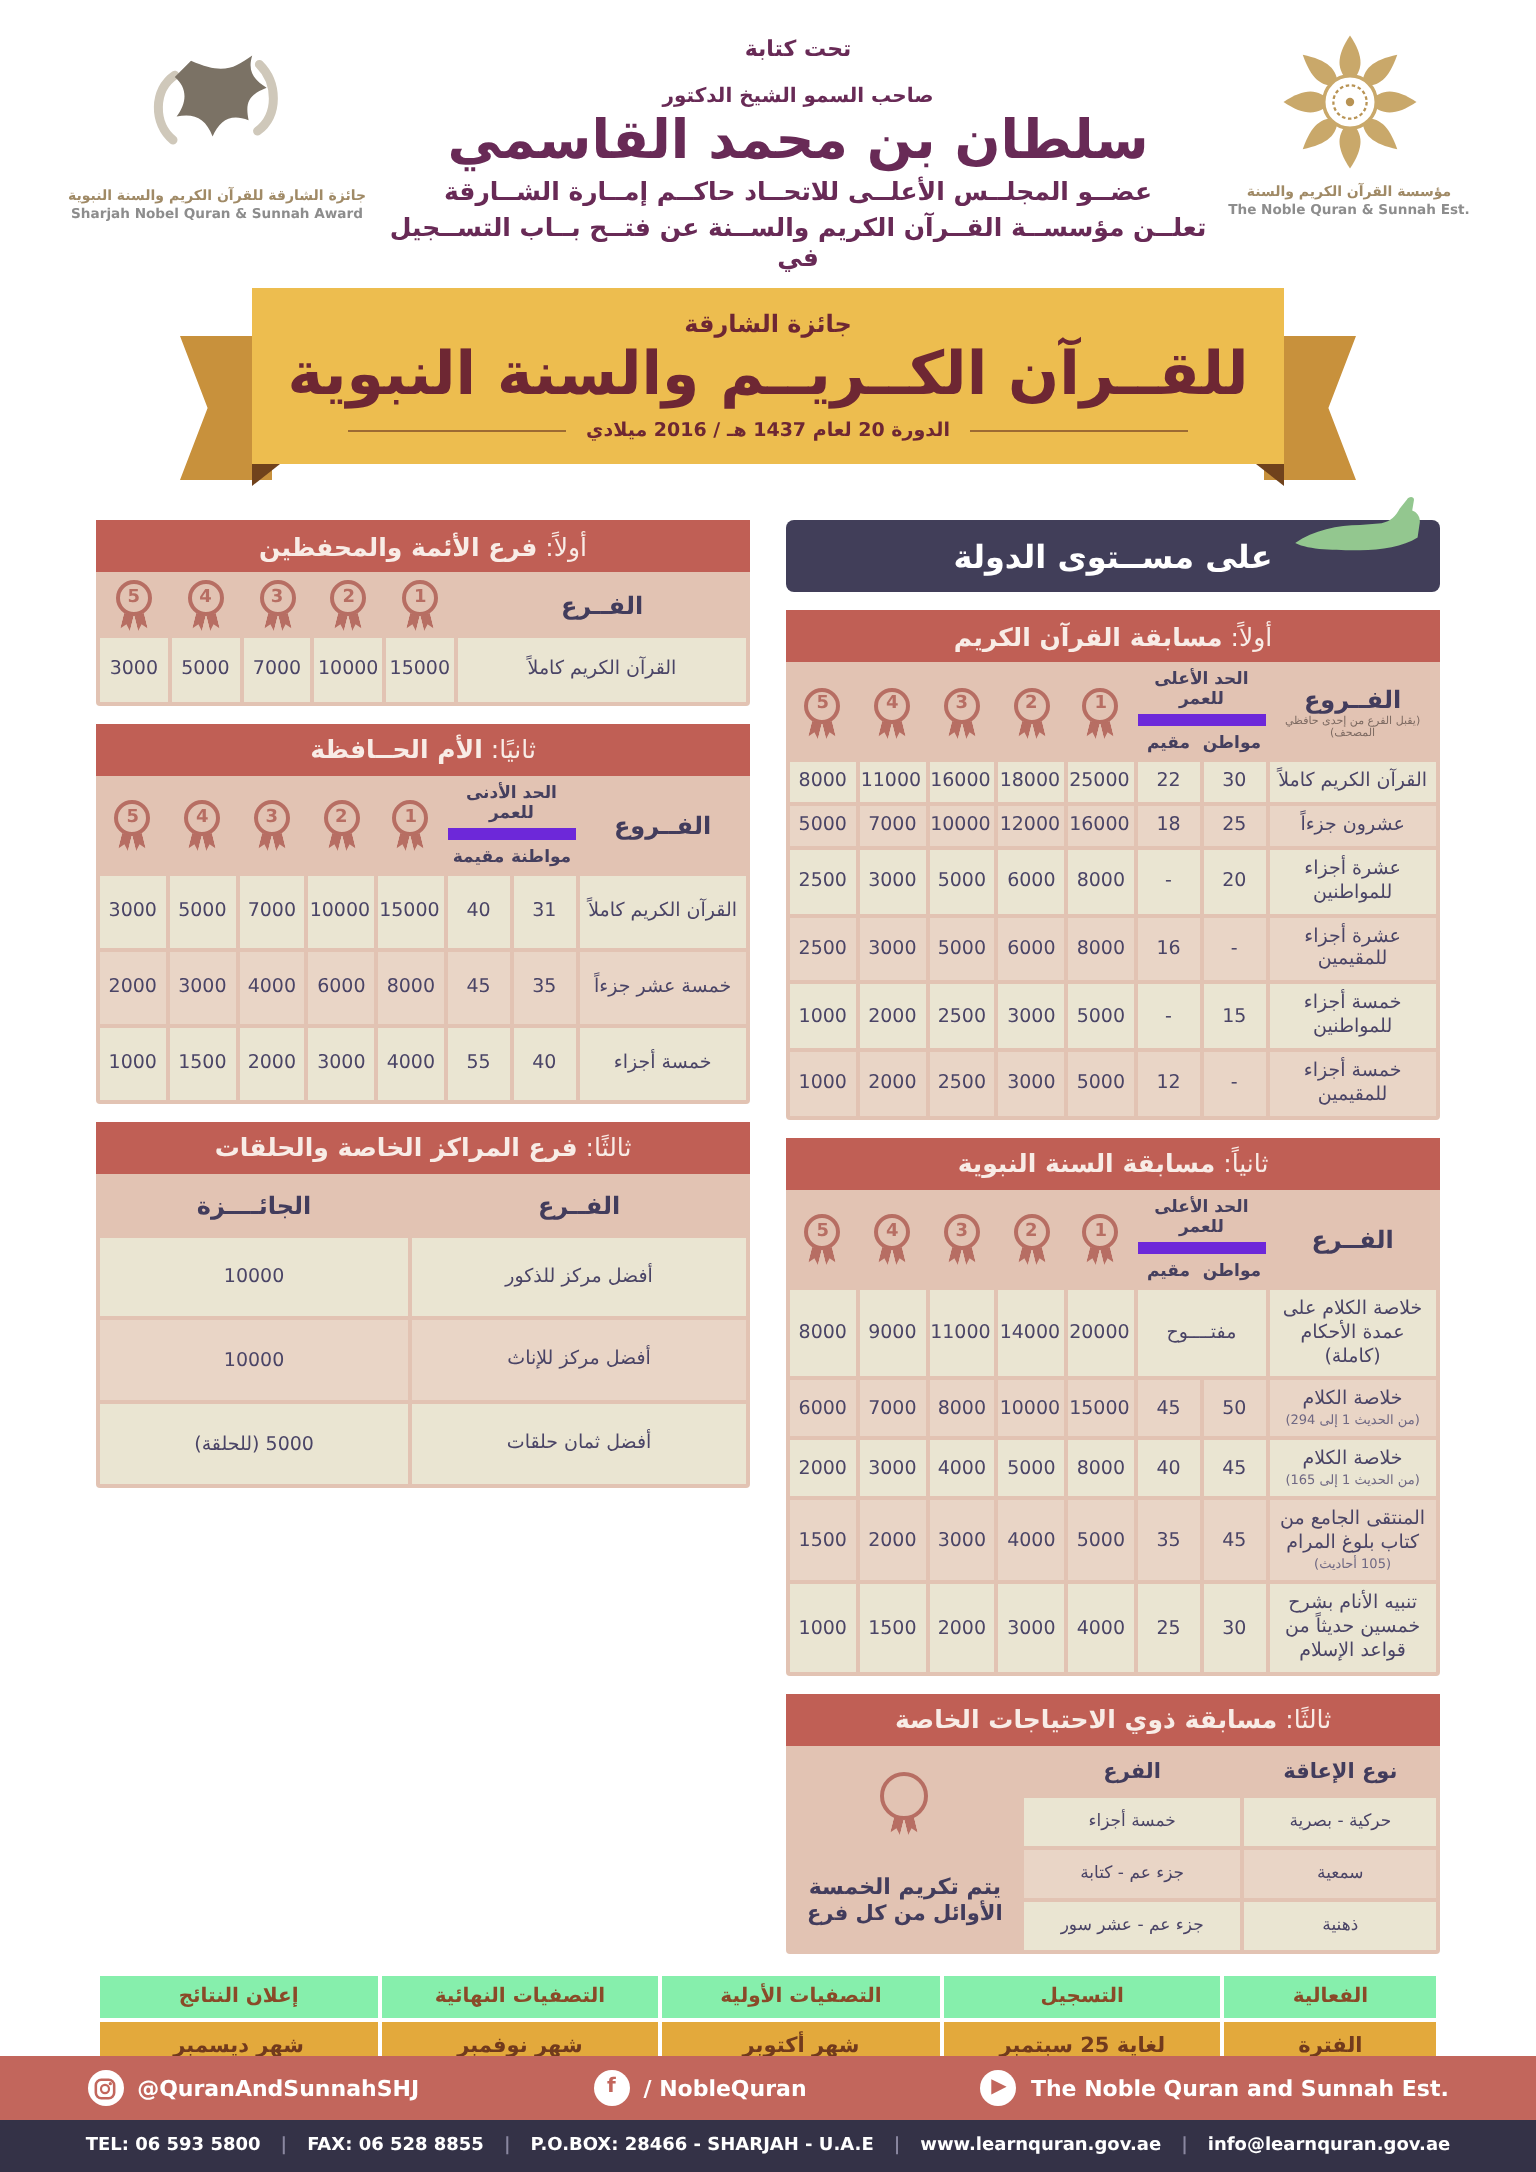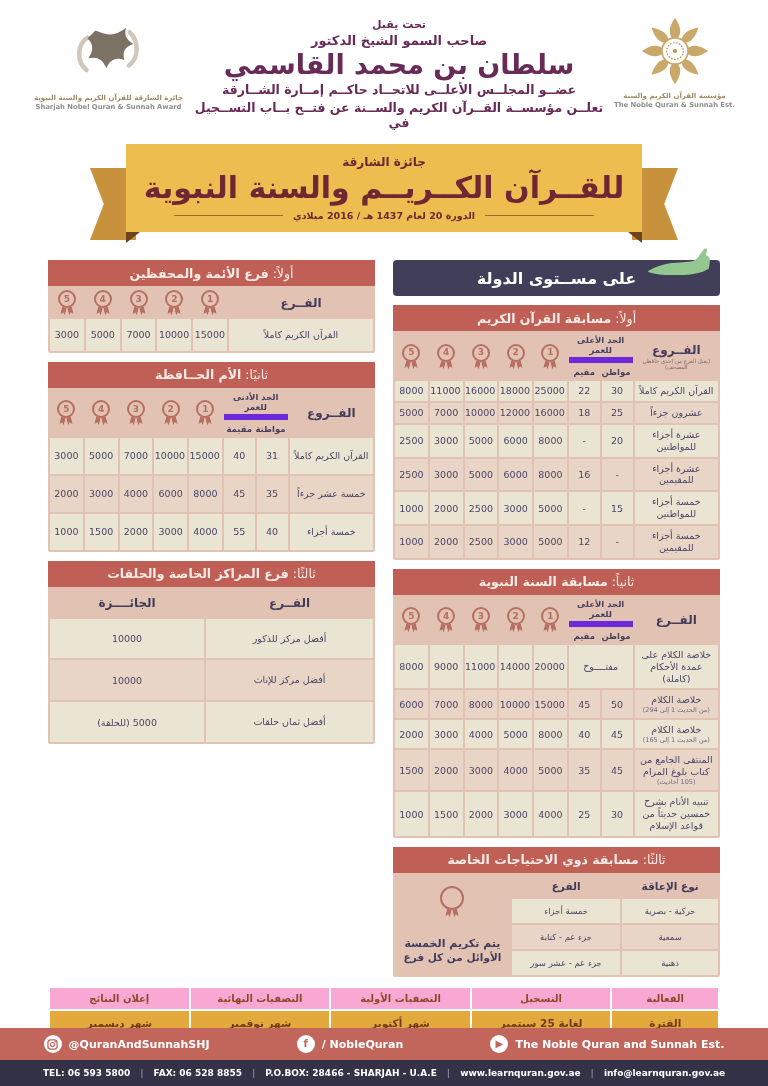--- a/index.html
+++ b/index.html
@@ -7,21 +7,21 @@
         font-family:"DejaVu Sans",sans-serif;direction:rtl;}
   
   .top{direction:ltr;display:flex;justify-content:space-between;align-items:flex-start;
        padding:16px 26px 0 26px;height:138px;box-sizing:border-box;}
   .logo-block{width:165px;text-align:center;}
   .logo-block.right{width:135px;}
   .logo-cap-ar{font-size:7px;color:#a08a66;font-weight:bold;margin-top:2px;}
   .logo-cap-en{font-size:6.8px;color:#8d8d8d;font-weight:bold;margin-top:1px;}
   .mid-text{flex:1;text-align:center;direction:rtl;color:#682a56;padding-top:2px;}
   .mt-l1{font-size:11px;font-weight:bold;}
-  .mt-l2{font-size:13px;font-weight:bold;margin-top:2px;}
+  .mt-l2{font-size:10px;font-weight:bold;margin-top:12px;}
   .mt-name{font-size:27px;font-weight:bold;margin-top:1px;}
   .mt-title{font-size:12.5px;font-weight:bold;margin-top:2px;}
   .mt-ann{font-size:12.5px;font-weight:bold;margin-top:3px;}
   
   .banner{position:relative;margin:6px 90px 12px 90px;height:104px;}
   .tail{position:absolute;top:24px;width:46px;height:72px;background:#c8913c;}
   .tail.l{left:0;clip-path:polygon(0 0,100% 0,100% 100%,0 100%,30% 50%);}
   .tail.r{right:0;clip-path:polygon(0 0,100% 0,70% 50%,100% 100%,0 100%);}
   .fold{position:absolute;top:88px;width:0;height:0;border-top:11px solid #70421c;}
   .fold.l{left:36px;border-right:14px solid transparent;}
@@ -71,21 +71,21 @@
   .centers td{padding:14px 2px;}
   .centers .hrow td{background:transparent;font-size:12px;font-weight:bold;color:#423c5c;padding:7px 2px;}
   .special .hrow td{background:transparent;font-size:10.5px;font-weight:bold;color:#423c5c;padding:5px 2px;}
   .special td{padding:7px 2px;font-size:8.5px;}
   .honor-cell{font-size:9.5px;color:#4a4466;}
   .honor-cell .hb{font-size:11px;font-weight:bold;display:block;margin-top:20px;}
   .honor-cell .hr2{display:block;margin-top:1px;}
   
   .timeline{margin:0 48px 6px 48px;}
   .timeline table{width:100%;border-collapse:separate;border-spacing:2px;table-layout:fixed;}
-  .timeline .tl-h td{background:#f9a8d4;color:#8a4a28;font-size:10px;font-weight:bold;padding:5px 2px;text-align:center;}
+  .timeline .tl-h td{background:#86efac;color:#8a4a28;font-size:10px;font-weight:bold;padding:5px 2px;text-align:center;}
   .timeline .tl-v td{background:#e3a93c;color:#713a1d;font-size:10.5px;font-weight:bold;padding:6px 2px;text-align:center;}
   
   .prize{display:flex;align-items:center;justify-content:center;gap:16px;padding:8px 48px 2px 48px;}
   .p-side{border-top:2px dotted #d08f85;border-bottom:2px dotted #d08f85;padding:9px 2px;font-size:15.5px;font-weight:bold;}
   .p-label{color:#3c3a56;}
   .p-sponsor{color:#c05f55;}
   .p-mid{display:flex;align-items:baseline;gap:8px;color:#3c3a56;}
   .p-amount{font-size:40px;font-weight:bold;direction:ltr;letter-spacing:-1px;}
   .p-cur{font-size:24px;font-weight:bold;}
   
@@ -110,21 +110,21 @@
           <path d="M20 60 C9 51 9 32 21 24" stroke="#cfc8ba" stroke-width="5" fill="none" stroke-linecap="round"></path>
           <path d="M68 18 C78 28 79 46 67 55" stroke="#cfc8ba" stroke-width="5" fill="none" stroke-linecap="round"></path>
           <path d="M30 16 C48 24 54 20 64 13 C61 23 66 27 72 31 C62 35 60 39 62 49 C52 45 46 49 42 58 C38 48 32 45 22 47 C28 39 28 31 21 25 Z" fill="#7b7265"></path>
         </svg>
       </span>
       <div class="logo-cap-ar">جائزة الشارقة للقرآن الكريم والسنة النبوية</div>
       <div class="logo-cap-en">Sharjah Nobel Quran &amp; Sunnah Award</div>
     </div>
 
     <div class="mid-text">
-      <div class="mt-l1">تحت يقبل</div>
+      <div class="mt-l1">تحت كتابة</div>
       <div class="mt-l2">صاحب السمو الشيخ الدكتور</div>
       <div class="mt-name">سلطان بن محمد القاسمي</div>
       <div class="mt-title">عضــو المجلــس الأعلــى للاتحــاد حاكــم إمــارة الشــارقة</div>
       <div class="mt-ann">تعلــن مؤسســة القــرآن الكريم والســنة عن فتــح بــاب التســجيل في</div>
     </div>
 
     <div class="logo-block right">
       <span>
         <svg viewBox="0 0 80 80" width="70" height="70">
           <g fill="#c9a86a">

